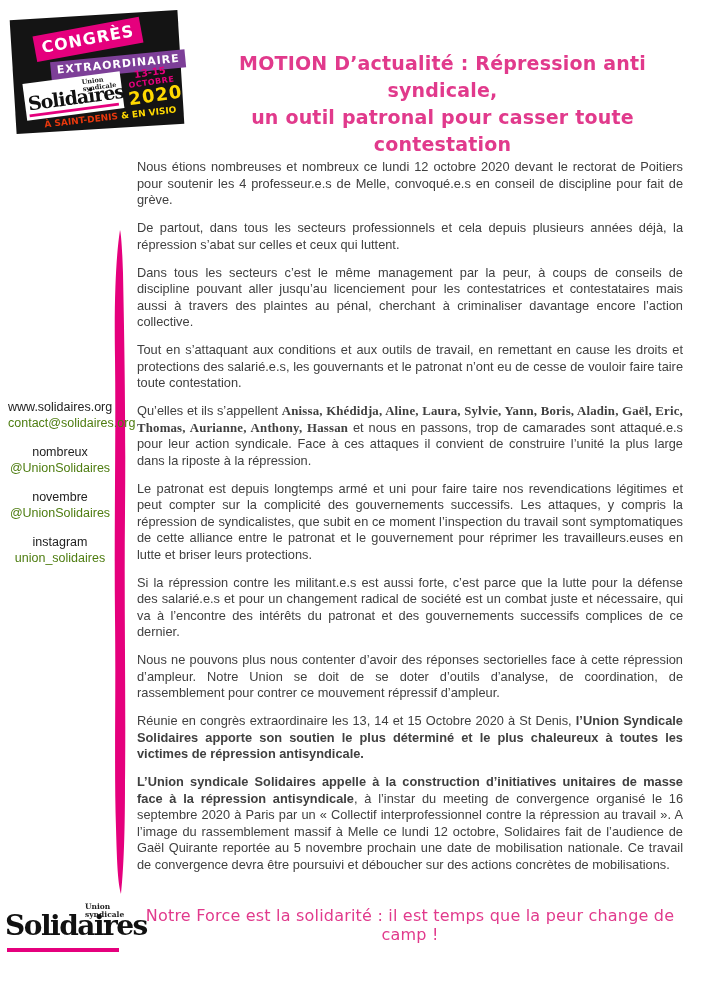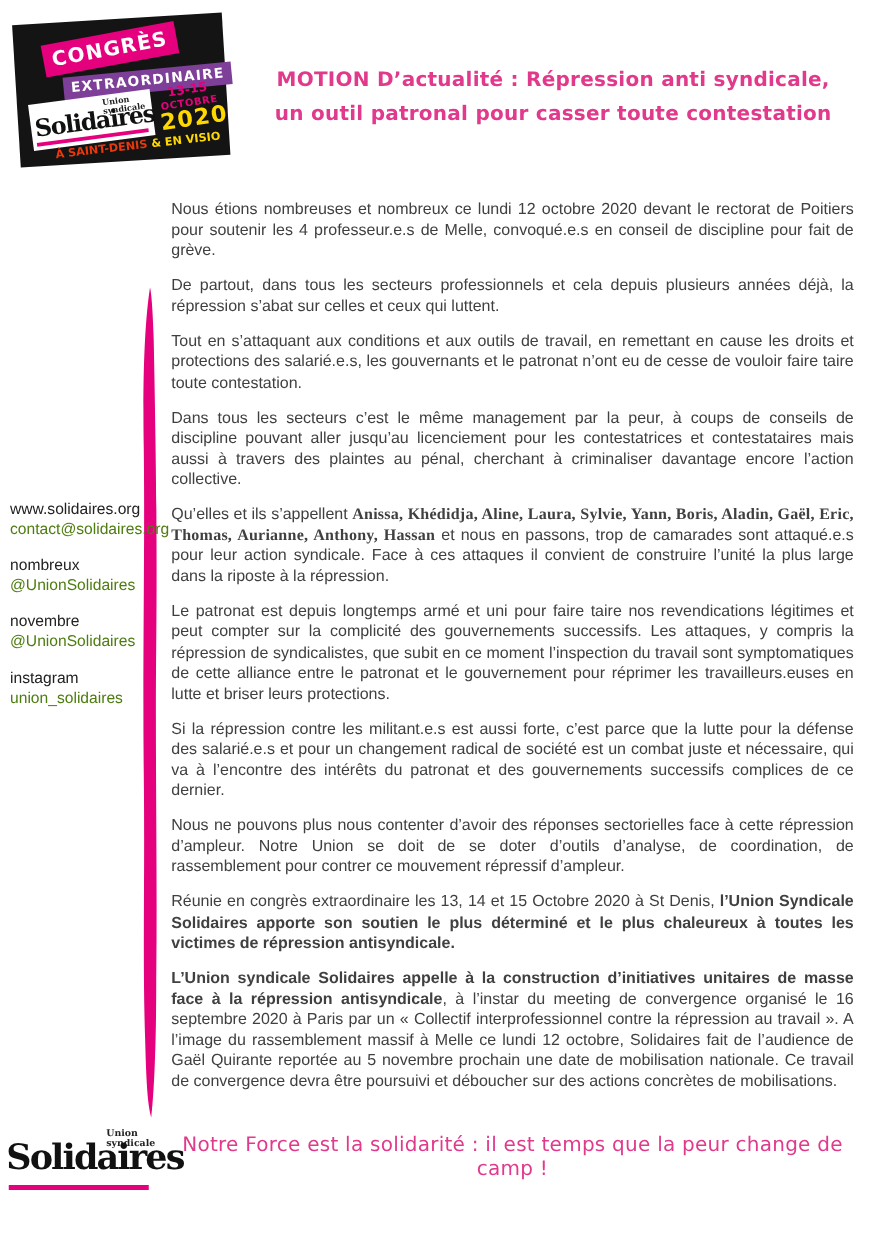--- a/index.html
+++ b/index.html
@@ -27,30 +27,30 @@
   .badge-range{font-size:10px;color:#e5007d;line-height:10px;}
   .badge-month{font-size:8px;color:#e5007d;line-height:9px;letter-spacing:0.5px;}
   .badge-year{font-size:18px;color:#ffd800;line-height:18px;letter-spacing:1px;}
   .badge-loc{position:absolute;left:18px;bottom:5px;width:142px;text-align:right;font-size:9px;
          font-weight:bold;transform:rotate(-3deg);font-family:"DejaVu Sans",sans-serif;
          white-space:nowrap;}
   .loc-red{color:#e8380d;} .loc-yellow{color:#ffd800;}
 
   
   .title{position:absolute;left:190px;top:50px;width:505px;text-align:center;color:#e13a8c;
-         font-weight:bold;font-size:16px;line-height:27px;letter-spacing:0.2px;
+         font-weight:bold;font-size:19px;line-height:27px;letter-spacing:0.2px;
          font-family:"DejaVu Sans",sans-serif;}
 
   
   .stroke{position:absolute;left:105px;top:228px;}
 
   
   .sidebar{position:absolute;left:8px;top:399px;width:104px;font-size:12.5px;line-height:16px;
          color:#222;}
-  .sb-group{margin-bottom:13px;}
+  .sb-group{margin-bottom:13px;text-align:center;}
   .pink{color:#4d7c0f;}
 
   
   .body{position:absolute;left:137px;top:159px;width:546px;font-size:12.8px;line-height:16.5px;
         text-align:justify;color:#404040;}
   .body p{margin:0 0 11.5px 0;}
   .b{font-weight:bold;}
   .names{font-weight:bold;font-family:Liberation Serif, serif;letter-spacing:0.2px;}
 
   
@@ -114,22 +114,22 @@
     </div>
     <div class="sb-group">
       <div>instagram</div>
       <div class="pink">union_solidaires</div>
     </div>
   </div>
 
   <div class="body" id="body-text">
       <p><span>Nous étions nombreuses et nombreux ce lundi 12 octobre 2020 devant le rectorat de Poitiers pour soutenir les 4 professeur.e.s de Melle, convoqué.e.s en conseil de discipline pour fait de grève.</span></p>
       <p><span>De partout, dans tous les secteurs professionnels et cela depuis plusieurs années déjà, la répression s’abat sur celles et ceux qui luttent.</span></p>
+      <p><span>Dans tous les secteurs c’est le même management par la peur, à coups de conseils de discipline pouvant aller jusqu’au licenciement pour les contestatrices et contestataires mais aussi à travers des plaintes au pénal, cherchant à criminaliser davantage encore l’action collective.</span></p>
       <p><span>Tout en s’attaquant aux conditions et aux outils de travail, en remettant en cause les droits et protections des salarié.e.s, les gouvernants et le patronat n’ont eu de cesse de vouloir faire taire toute contestation.</span></p>
-      <p><span>Dans tous les secteurs c’est le même management par la peur, à coups de conseils de discipline pouvant aller jusqu’au licenciement pour les contestatrices et contestataires mais aussi à travers des plaintes au pénal, cherchant à criminaliser davantage encore l’action collective.</span></p>
       <p><span>Qu’elles et ils s’appellent </span><span class="names">Anissa, Khédidja, Aline, Laura, Sylvie, Yann, Boris, Aladin, Gaël, Eric, Thomas, Aurianne, Anthony, Hassan</span><span> et nous en passons, trop de camarades sont attaqué.e.s pour leur action syndicale. Face à ces attaques il convient de construire l’unité la plus large dans la riposte à la répression.</span></p>
       <p><span>Le patronat est depuis longtemps armé et uni pour faire taire nos revendications légitimes et peut compter sur la complicité des gouvernements successifs. Les attaques, y compris la répression de syndicalistes, que subit en ce moment l’inspection du travail sont symptomatiques de cette alliance entre le patronat et le gouvernement pour réprimer les travailleurs.euses en lutte et briser leurs protections.</span></p>
       <p><span>Si la répression contre les militant.e.s est aussi forte, c’est parce que la lutte pour la défense des salarié.e.s et pour un changement radical de société est un combat juste et nécessaire, qui va à l’encontre des intérêts du patronat et des gouvernements successifs complices de ce dernier.</span></p>
       <p><span>Nous ne pouvons plus nous contenter d’avoir des réponses sectorielles face à cette répression d’ampleur. Notre Union se doit de se doter d’outils d’analyse, de coordination, de rassemblement pour contrer ce mouvement répressif d’ampleur.</span></p>
       <p><span>Réunie en congrès extraordinaire les 13, 14 et 15 Octobre 2020 à St Denis, </span><span class="b">l’Union Syndicale Solidaires apporte son soutien le plus déterminé et le plus chaleureux à toutes les victimes de répression antisyndicale.</span></p>
       <p><span class="b">L’Union syndicale Solidaires appelle à la construction d’initiatives unitaires de masse face à la répression antisyndicale</span><span>, à l’instar du meeting de convergence organisé le 16 septembre 2020 à Paris par un « Collectif interprofessionnel contre la répression au travail ». A l’image du rassemblement massif à Melle ce lundi 12 octobre, Solidaires fait de l’audience de Gaël Quirante reportée au 5 novembre prochain une date de mobilisation nationale. Ce travail de convergence devra être poursuivi et déboucher sur des actions concrètes de mobilisations.</span></p>
     </div>
 
   <div class="tagline">Notre Force est la solidarité : il est temps que la peur change de camp !</div>
 

